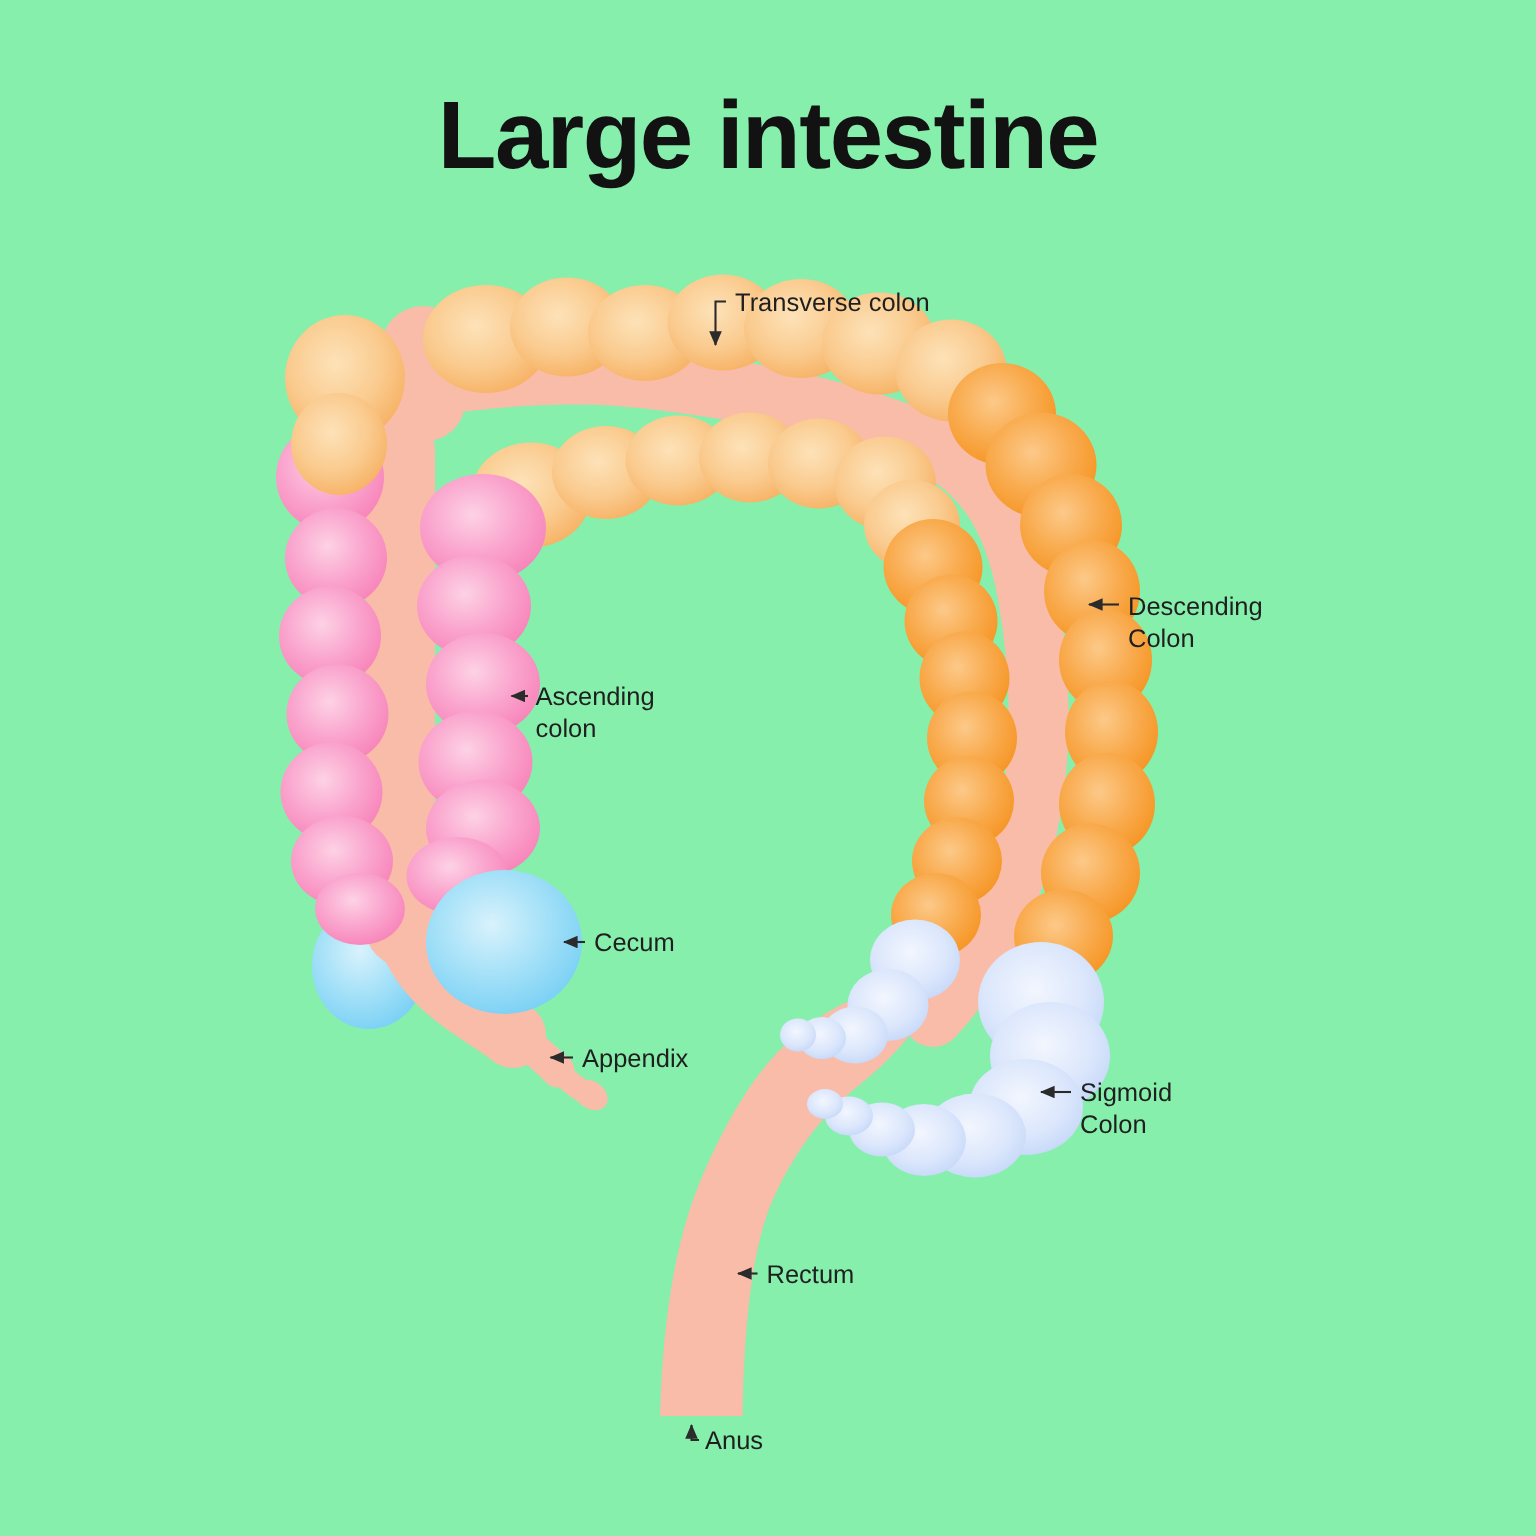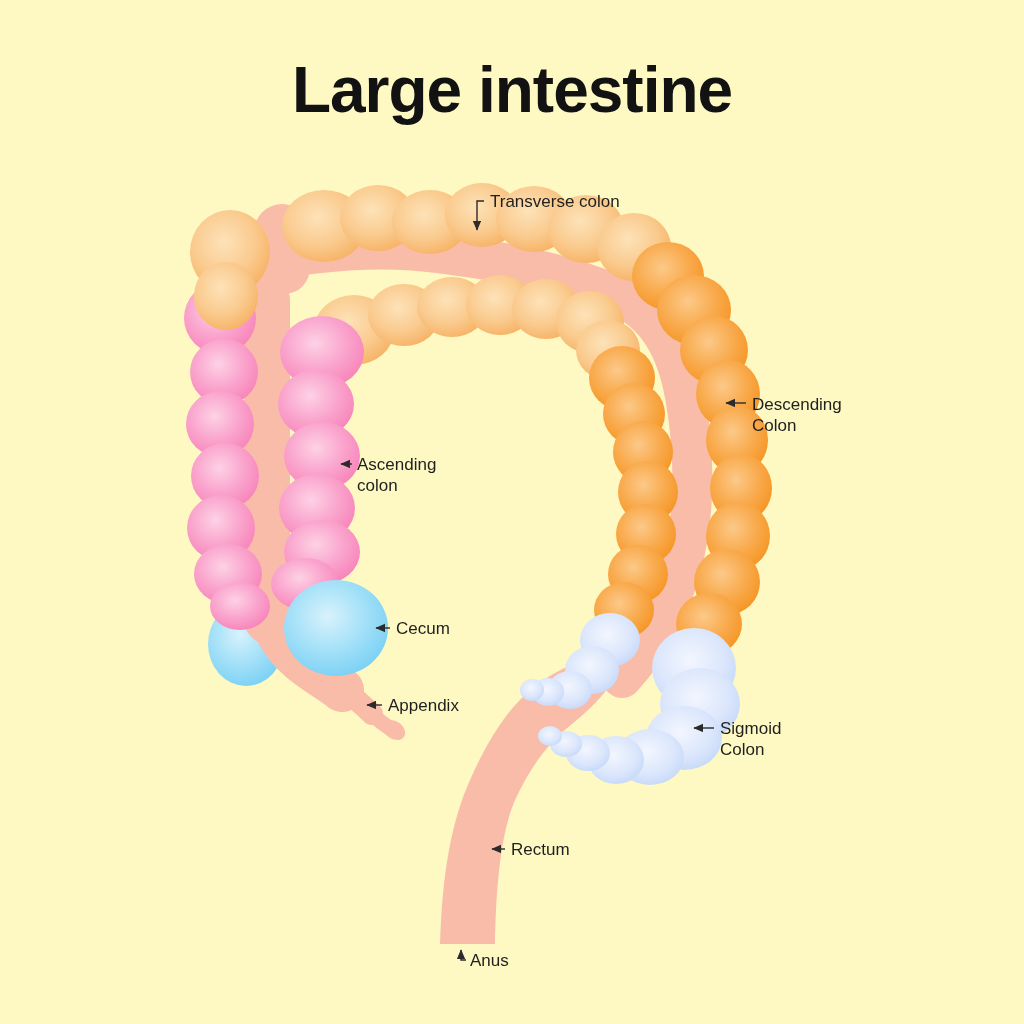--- a/index.html
+++ b/index.html
@@ -1,16 +1,16 @@
 <!DOCTYPE html>
 <html><head>
 <meta charset="utf-8">
 <style>
   html,body{margin:0;padding:0;background:#ffffff;}
-  .page{position:relative;width:1024px;height:1024px;background:#fef9c3;overflow:hidden;
+  .page{position:relative;width:1024px;height:1024px;background:#86efac;overflow:hidden;
         font-family:"Liberation Sans", sans-serif;}
   svg{display:block;}
   .title-text{font-family:"Liberation Sans", sans-serif;font-weight:700;font-size:64px;
               letter-spacing:-1px;fill:#121212;}
   .lbl{font-family:"Liberation Sans", sans-serif;font-size:17px;fill:#1f1f1f;}
   .leader{fill:none;stroke:#2b2b2b;stroke-width:1.4;}
 </style>
 </head>
 <body>
 

